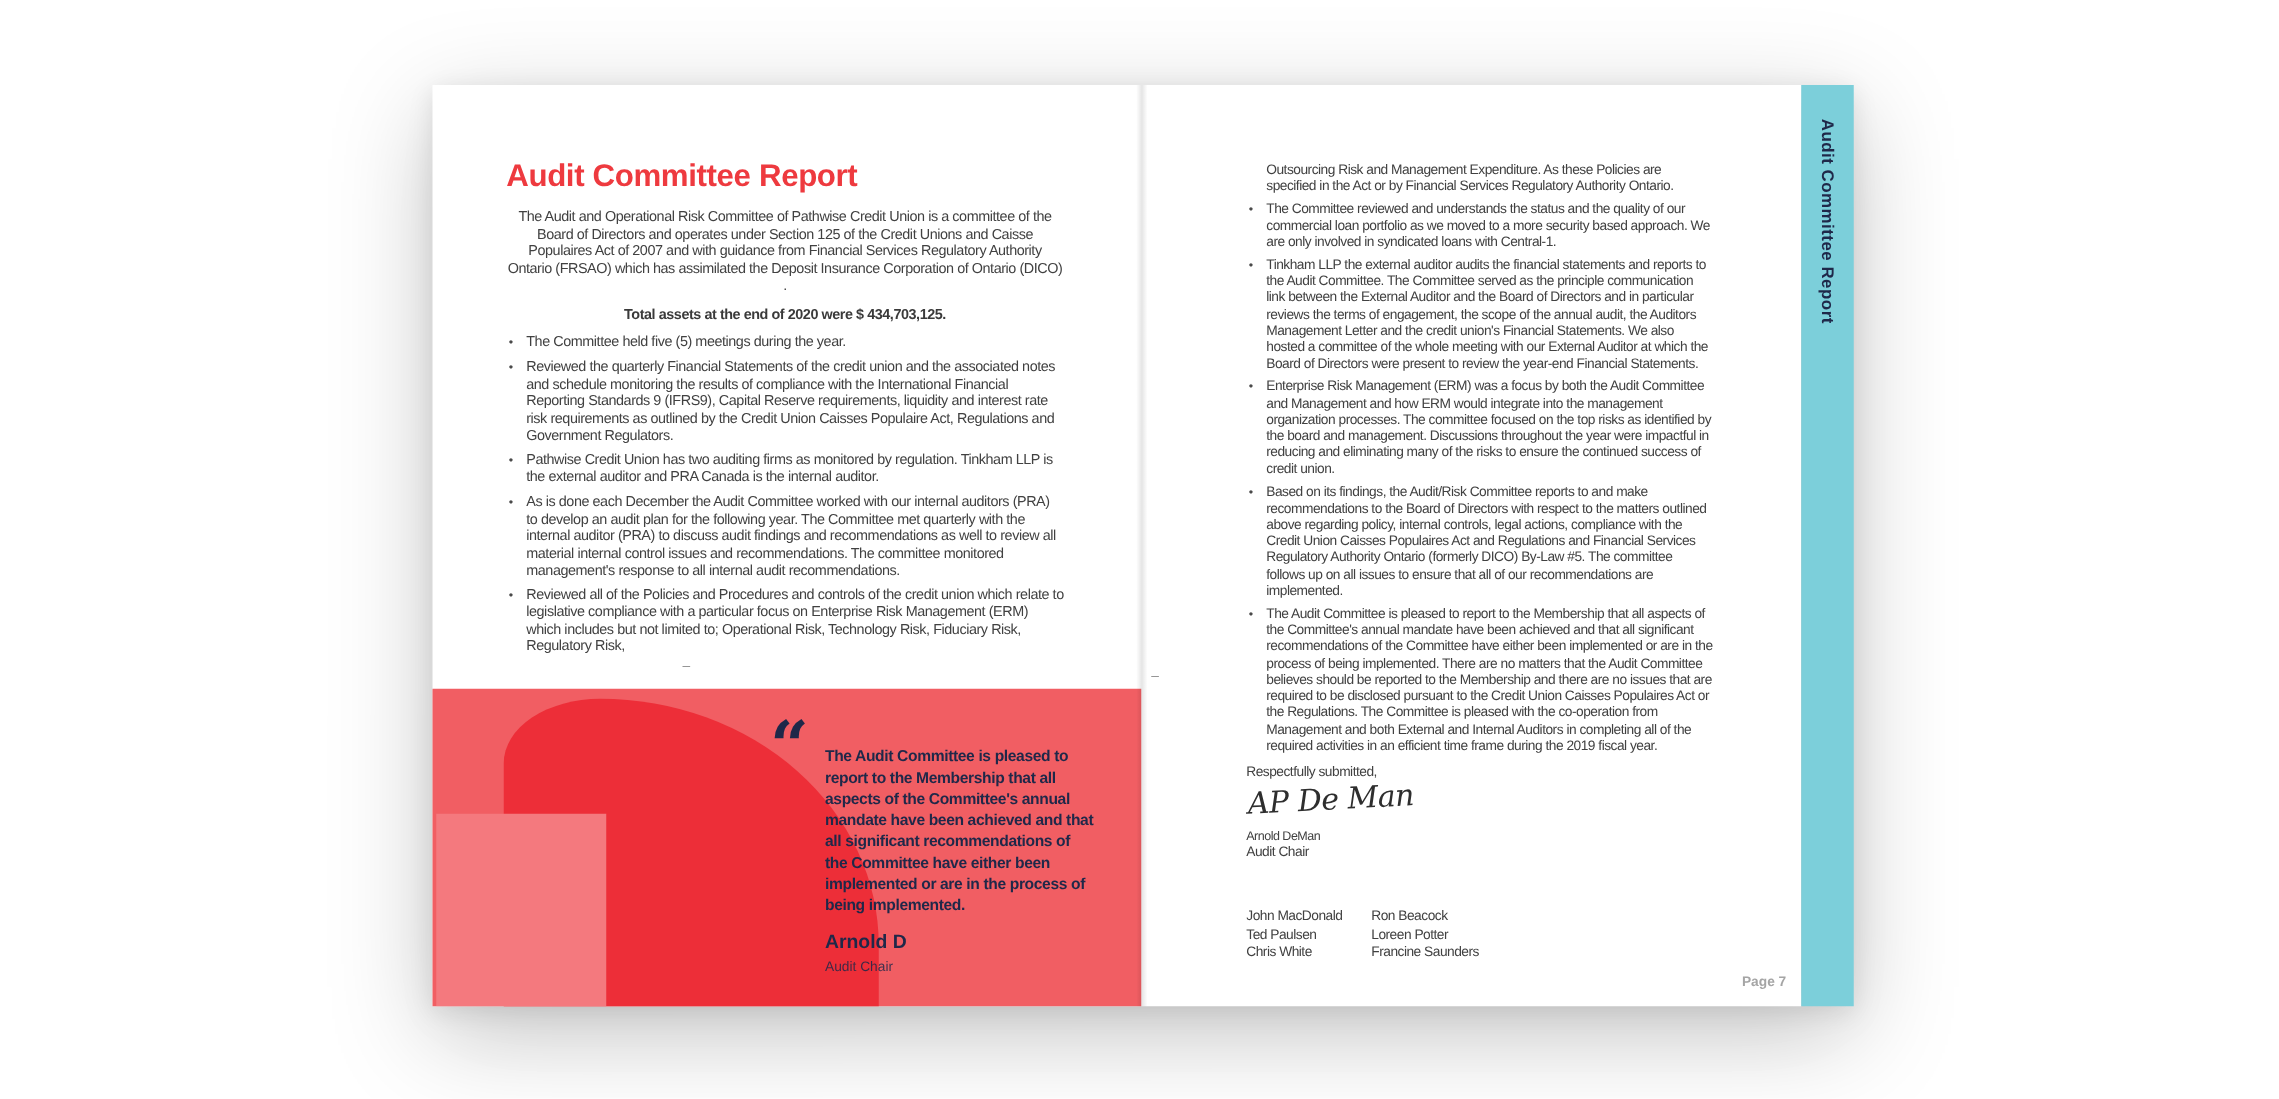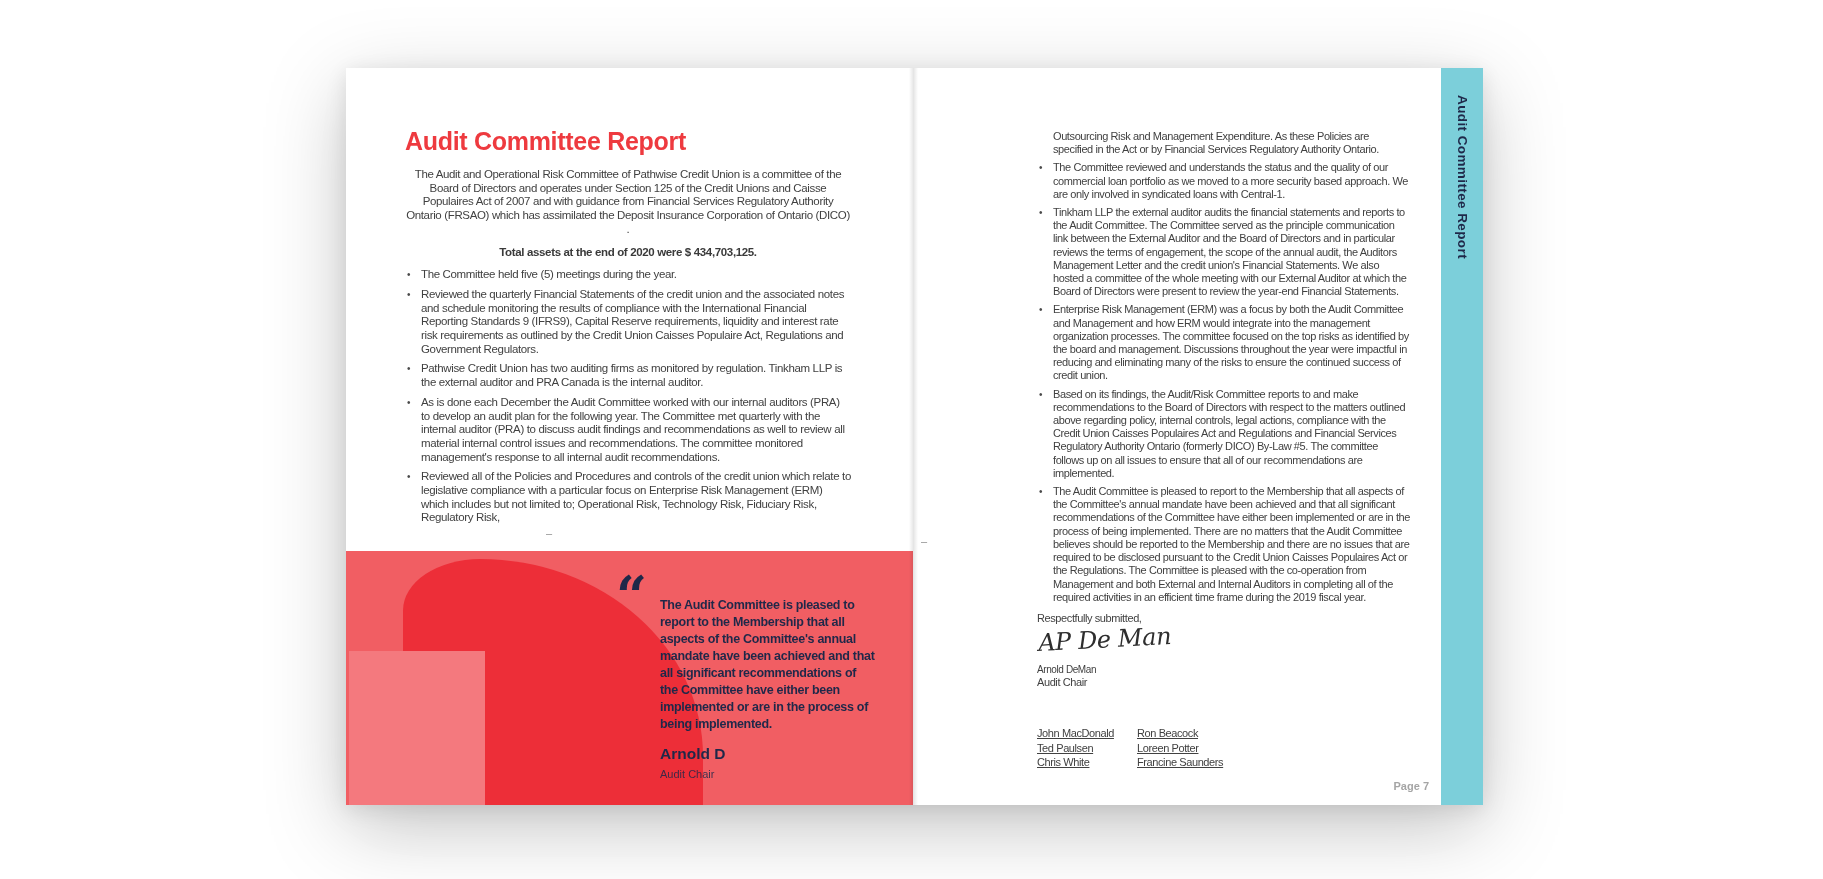--- a/index.html
+++ b/index.html
@@ -40,31 +40,31 @@
   .qmark{position:absolute;left:270px;top:18px;width:50px;color:var(--navy);
          font-family:"DejaVu Serif",serif;font-weight:bold;font-size:54px;line-height:54px;}
   .qtext{position:absolute;left:314px;top:46px;width:216px;color:var(--navy);
          font-weight:bold;font-size:12.5px;line-height:17px;letter-spacing:-0.3px;}
   .qauthor{position:absolute;left:314px;top:194px;color:var(--navy);font-weight:bold;font-size:15.5px;}
   .qrole{position:absolute;left:314px;top:217px;color:var(--navy);font-size:11px;opacity:0.85;}
 
   
   .page-right{position:absolute;left:567px;top:0;width:528px;height:737px;}
   .rightcol{position:absolute;left:84px;top:62px;width:374px;color:var(--text_gray);
-            font-size:11px;line-height:13.2px;letter-spacing:-0.4px;margin-left:40px;}
+            font-size:11px;line-height:13.2px;letter-spacing:-0.4px;}
   .rightcol p.cont{margin:0 0 5px 0;padding-left:16px;}
   .rightcol ul.doclist li{margin-bottom:5px;}
   p.closing{margin:8px 0 4px 0 !important;padding-left:0 !important;}
   .sig{font-family:"DejaVu Serif",serif;font-style:italic;font-size:24px;line-height:28px;color:#2e2e2e;
        transform:rotate(-3deg);transform-origin:left bottom;margin:2px 0 6px 2px;}
   .signame{font-size:10px;line-height:13px;}
   .sigrole{font-size:11px;line-height:13px;}
   .members{display:flex;margin-top:38px;}
   ul.mcol{list-style:none;margin:0;padding:0;width:100px;}
-  ul.mcol li{margin:0 0 1.5px 0;font-size:11px;line-height:13px;text-decoration:underline;}
+  ul.mcol li{margin:0 0 1.5px 0;font-size:11px;line-height:13px;}
   .pagenum{position:absolute;right:12px;top:712px;font-size:11px;font-weight:bold;color:var(--page_num_gray);}
 
   
   .tab{position:absolute;left:1095px;top:0;width:42px;height:737px;background:var(--teal);}
   .tablabel{writing-mode:vertical-rl;position:absolute;top:27px;left:50%;transform:translateX(-50%);
             color:var(--navy);font-weight:bold;font-size:13.5px;letter-spacing:0.4px;white-space:nowrap;}
 </style>
 </head>
 <body>
 

